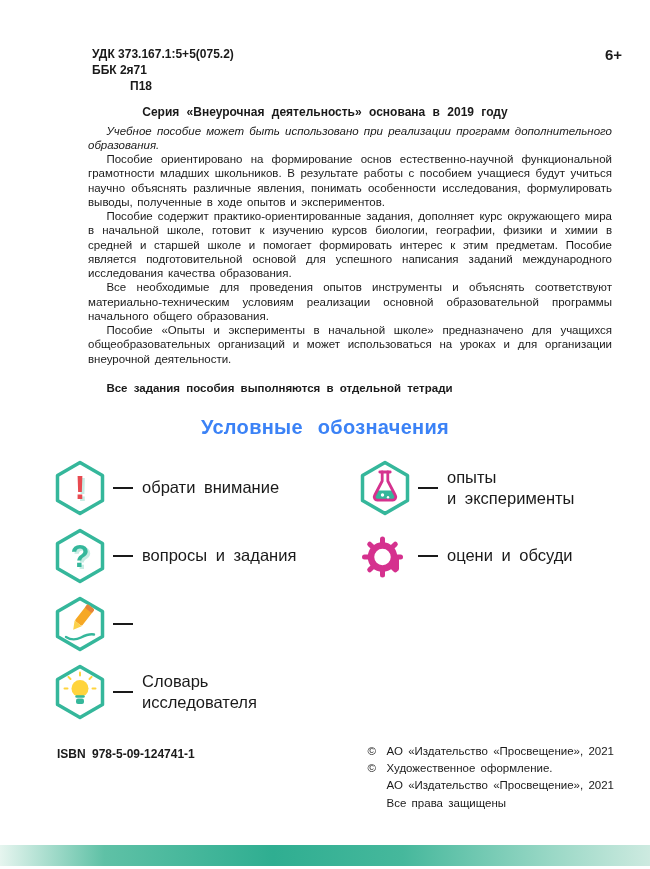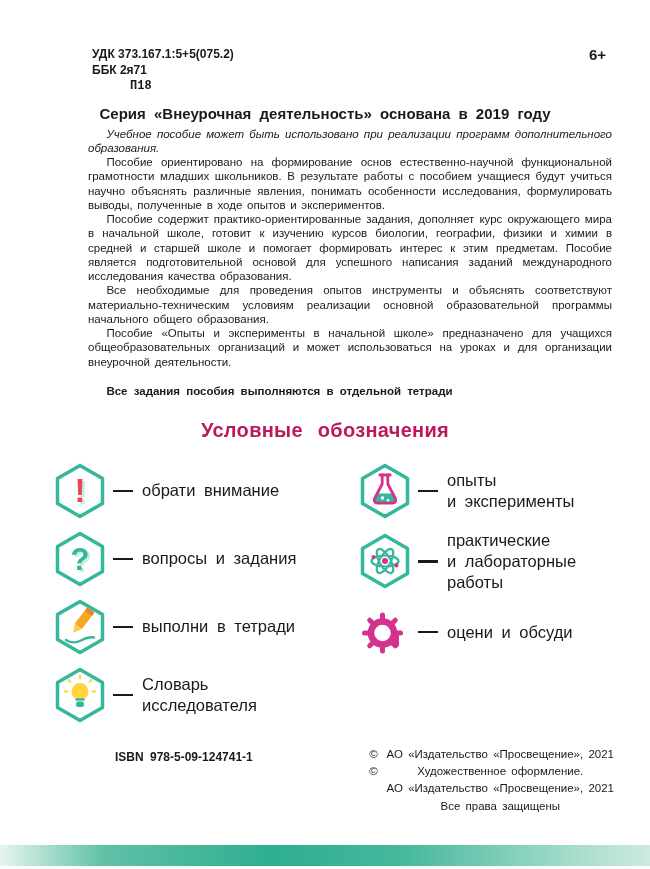--- a/index.html
+++ b/index.html
@@ -6,45 +6,45 @@
   html,body { background:#ffffff; }
   .page {
     position:relative;
     width:650px; height:869px;
     margin:0 auto;
     background:#ffffff;
     overflow:hidden;
     font-family:"Liberation Sans", sans-serif;
     color:#1a1a1a;
   }
-  .head-row { display:flex; justify-content:space-between; align-items:flex-start; padding:46px 44px 0 92px; }
+  .head-row { display:flex; justify-content:space-between; align-items:flex-start; padding:46px 28px 0 92px; }
   .imprint { font-size:12px; font-weight:bold; line-height:1.35; }
-  .imprint .code { margin-left:38px;font-family:Liberation Mono, monospace; }
+  .imprint .code { margin-left:38px; }
   .age { font-size:15px; font-weight:bold; }
 
-  .series { text-align:center; font-weight:bold; font-size:15px; margin-top:10px; word-spacing:4px; }
+  .series { text-align:center; font-weight:bold; font-size:12px; margin-top:10px; word-spacing:4px; }
 
   .annotation { margin:5px 38px 16px 88px; font-size:11.5px; line-height:1.24; text-align:justify; }
   .annotation p { text-indent:1.6em; word-spacing:1.5px; }
   .annotation p.italic { font-style:italic; }
 
   .bold-note { margin:9px 38px 0 88px; font-size:11.5px; font-weight:bold; text-indent:1.6em; word-spacing:3px; }
 
-  .legend-title { margin-top:22px; text-align:center; color:#be185d; font-size:20px; font-weight:bold; word-spacing:9px; letter-spacing:.3px; }
+  .legend-title { margin-top:22px; text-align:center; color:#3b82f6; font-size:20px; font-weight:bold; word-spacing:9px; letter-spacing:.3px; }
 
   .legend { display:flex; margin:20px 14px 0 52px; }
   .legend-col { display:flex; flex-direction:column; gap:10px; }
   .legend-col.left { width:305px; flex:0 0 305px; }
   .legend-col.right { flex:1; }
   .legend-item { display:flex; align-items:center; }
   .icon-wrap { width:56px; height:58px; flex:0 0 56px; display:flex; align-items:center; justify-content:center; }
   .dash { width:20px; height:2.5px; background:#1a1a1a; margin:0 9px 0 5px; flex:0 0 20px; }
   .label { font-size:16.5px; line-height:1.28; white-space:pre-line; word-spacing:4px; }
 
-  .footer { display:flex; justify-content:space-between; align-items:flex-start; margin:22px 36px 0 115px;text-align:center; }
+  .footer { display:flex; justify-content:space-between; align-items:flex-start; margin:22px 36px 0 57px; }
   .isbn { font-size:12px; font-weight:bold; margin-top:4px; word-spacing:3px; }
   .copyright { font-size:11.5px; line-height:1.5; }
   .copy-row { display:flex; gap:7px; }
   .copy-sym { flex:0 0 12px; }
   .copy-text { white-space:pre-line; word-spacing:2px; }
 
   .bottom-bar {
     position:absolute; left:0; right:0; bottom:3px; height:21px;
     background:linear-gradient(90deg,#e6f5ef 0%, #5fc1a6 16%, #2fae91 42%, #46b89c 62%, #9ad8c6 85%, #cdeae0 100%);
   }
@@ -111,21 +111,20 @@
             <polygon points="26,3.5 48.5,16.5 48.5,41.5 26,54.5 3.5,41.5 3.5,16.5" fill="#fff" stroke="#35b79b" stroke-width="3.5" stroke-linejoin="round"></polygon>
             <g transform="rotate(38 26 26)">
               <rect x="21.5" y="8" width="9" height="21" rx="1.5" fill="#f6a824"></rect>
               <rect x="21.5" y="8" width="9" height="4.5" rx="1.5" fill="#e5833b"></rect>
               <polygon points="21.5,29 30.5,29 26,37" fill="#fbd14b"></polygon>
             </g>
             <path d="M12 42 q7 4.5 15 .5 t13 -3" fill="none" stroke="#35b79b" stroke-width="2.4" stroke-linecap="round"></path>
           </svg>
         </span>
         <span class="dash"></span>
-        <span class="label">выполни в тетради</span>
       </div>
 
       <div class="legend-item">
         <span class="icon-wrap">
           <svg viewBox="0 0 52 58" width="52" height="58">
             <polygon points="26,3.5 48.5,16.5 48.5,41.5 26,54.5 3.5,41.5 3.5,16.5" fill="#fff" stroke="#35b79b" stroke-width="3.5" stroke-linejoin="round"></polygon>
             <circle cx="26" cy="25.5" r="8.5" fill="#ffd43d"></circle>
             <g stroke="#ffd43d" stroke-width="2" stroke-linecap="round">
               <line x1="26" y1="12.5" x2="26" y2="9.5"></line>
               <line x1="16.5" y1="16" x2="14.4" y2="13.9"></line>
@@ -155,39 +154,20 @@
             <line x1="20.8" y1="13" x2="31.2" y2="13" stroke="#d5318e" stroke-width="2.8" stroke-linecap="round"></line>
             <circle cx="23.5" cy="36" r="1.7" fill="#fff"></circle>
             <circle cx="29" cy="38.3" r="1.2" fill="#fff"></circle>
           </svg>
         </span>
         <span class="dash"></span>
         <span class="label">опыты
 и эксперименты</span>
       </div>
 
-      <div class="legend-item">
-        <span class="icon-wrap">
-          <svg viewBox="0 0 52 58" width="52" height="58">
-            <polygon points="26,3.5 48.5,16.5 48.5,41.5 26,54.5 3.5,41.5 3.5,16.5" fill="#fff" stroke="#35b79b" stroke-width="3.5" stroke-linejoin="round"></polygon>
-            <g stroke="#35b79b" stroke-width="2.2" fill="none">
-              <ellipse cx="26" cy="29" rx="13.5" ry="5.5"></ellipse>
-              <ellipse cx="26" cy="29" rx="13.5" ry="5.5" transform="rotate(60 26 29)"></ellipse>
-              <ellipse cx="26" cy="29" rx="13.5" ry="5.5" transform="rotate(120 26 29)"></ellipse>
-            </g>
-            <circle cx="26" cy="29" r="3" fill="#d5318e"></circle>
-            <circle cx="14.5" cy="25" r="2" fill="#d5318e"></circle>
-            <circle cx="37.5" cy="33.5" r="2" fill="#d5318e"></circle>
-          </svg>
-        </span>
-        <span class="dash"></span>
-        <span class="label">практические
-и лабораторные
-работы</span>
-      </div>
 
       <div class="legend-item">
         <span class="icon-wrap">
           <svg viewBox="0 0 52 58" width="52" height="58">
             <g stroke="#d5318e" stroke-width="5" stroke-linecap="round">
               <line x1="37.5" y1="30" x2="41.5" y2="30"></line>
               <line x1="33.4" y1="39.9" x2="36.3" y2="42.8"></line>
               <line x1="23.5" y1="44" x2="23.5" y2="48"></line>
               <line x1="13.6" y1="39.9" x2="10.7" y2="42.8"></line>
               <line x1="9.5" y1="30" x2="5.5" y2="30"></line>

